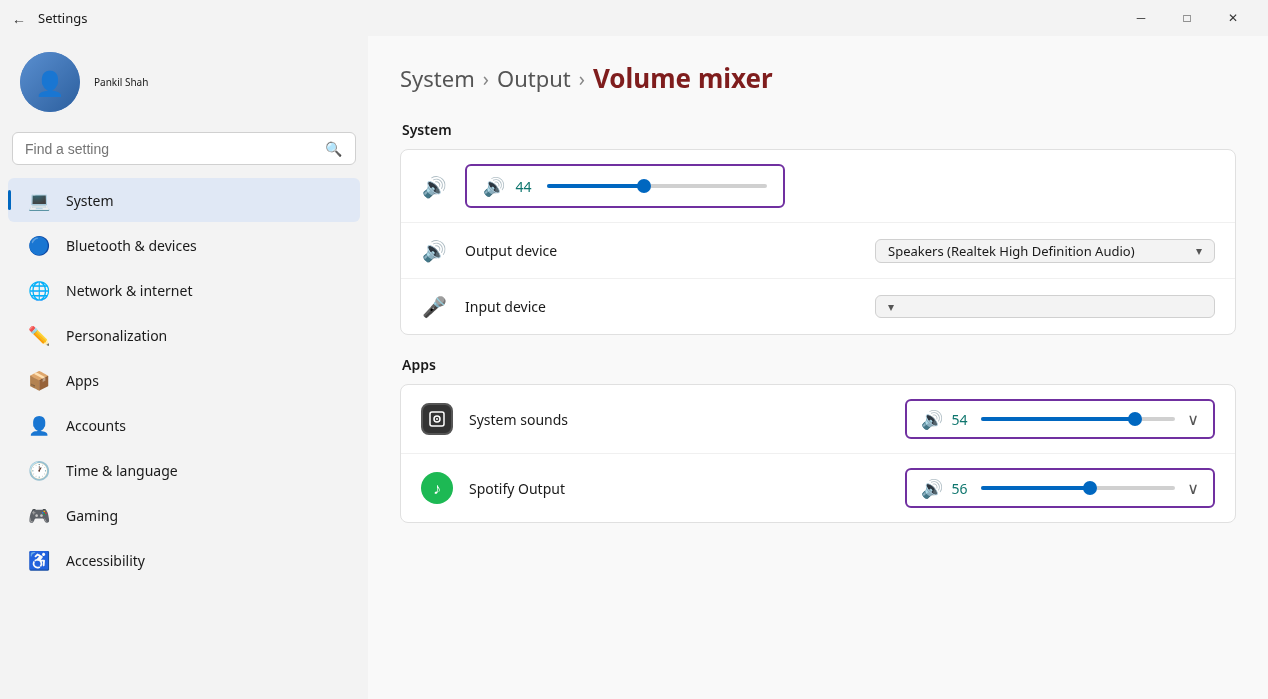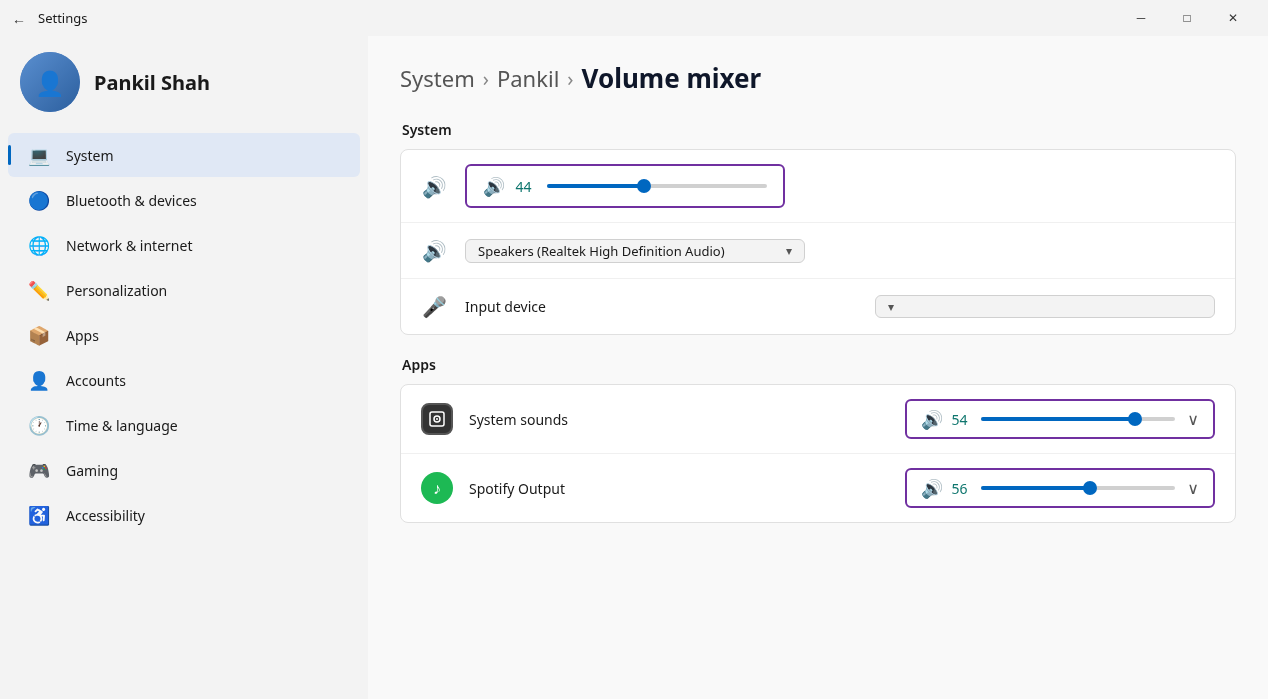--- a/index.html
+++ b/index.html
@@ -95,22 +95,22 @@
       height: 60px;
       border-radius: 50%;
       background: linear-gradient(135deg, #5a8fd0 0%, #2c5f9e 100%);
       display: flex;
       align-items: center;
       justify-content: center;
       font-size: 24px;
       color: white;
     }
     .user-name {
-      font-size: 20px;
-      font-weight: 700;
+      font-size: 10px;
+      font-weight: 400;
       color: #1a1a1a;
     }
 
     .search-box {
       margin: 0 12px 12px 12px;
       display: flex;
       align-items: center;
       background: white;
       border-radius: 6px;
       border: 1px solid #d0d0d0;
@@ -198,21 +198,21 @@
       font-weight: 400;
       cursor: pointer;
     }
     .breadcrumb-sep {
       font-size: 20px;
       color: #888;
     }
     .breadcrumb-current {
       font-size: 26px;
       font-weight: 700;
-      color: #0f172a;
+      color: #7f1d1d;
     }
 
     .section-label {
       font-size: 14px;
       font-weight: 600;
       color: #1a1a1a;
       margin-bottom: 10px;
       padding-left: 2px;
     }
 
@@ -372,20 +372,24 @@
 
   <div class="sidebar">
 
     <div class="user-profile">
       <div class="avatar">
         <div class="avatar-img">👤</div>
       </div>
       <span class="user-name">Pankil Shah</span>
     </div>
 
+    <div class="search-box">
+      <input type="text" placeholder="Find a setting" style="">
+      <span class="search-icon">🔍</span>
+    </div>
 
     <nav>
       <div class="nav-item active">
         <div class="nav-icon icon-system">💻</div>
         <span class="nav-label">System</span>
       </div>
       <div class="nav-item">
         <div class="nav-icon icon-bluetooth">🔵</div>
         <span class="nav-label">Bluetooth &amp; devices</span>
       </div>
@@ -418,21 +422,21 @@
         <span class="nav-label">Accessibility</span>
       </div>
     </nav>
   </div>
 
   <div class="main-content">
 
     <div class="breadcrumb">
       <span class="breadcrumb-item">System</span>
       <span class="breadcrumb-sep">›</span>
-      <span class="breadcrumb-item">Pankil</span>
+      <span class="breadcrumb-item">Output</span>
       <span class="breadcrumb-sep">›</span>
       <span class="breadcrumb-current">Volume mixer</span>
     </div>
 
     <div>
       <div class="section-label">System</div>
       <div class="card">
 
         <div class="card-row">
           <span class="row-icon">🔊</span>
@@ -443,20 +447,21 @@
               <div class="slider-track" style="width:200px;">
                 <div class="slider-fill" style="width:44%;"></div>
                 <div class="slider-thumb" style="left:44%;"></div>
               </div>
             </div>
           </div>
         </div>
 
         <div class="card-row">
           <span class="row-icon">🔊</span>
+          <span class="row-label">Output device</span>
           <div class="row-control">
             <div class="dropdown-control">
               <span class="dropdown-text">Speakers (Realtek High Definition Audio)</span>
               <span class="dropdown-arrow">▾</span>
             </div>
           </div>
         </div>
 
         <div class="card-row">
           <span class="row-icon">🎤</span>

